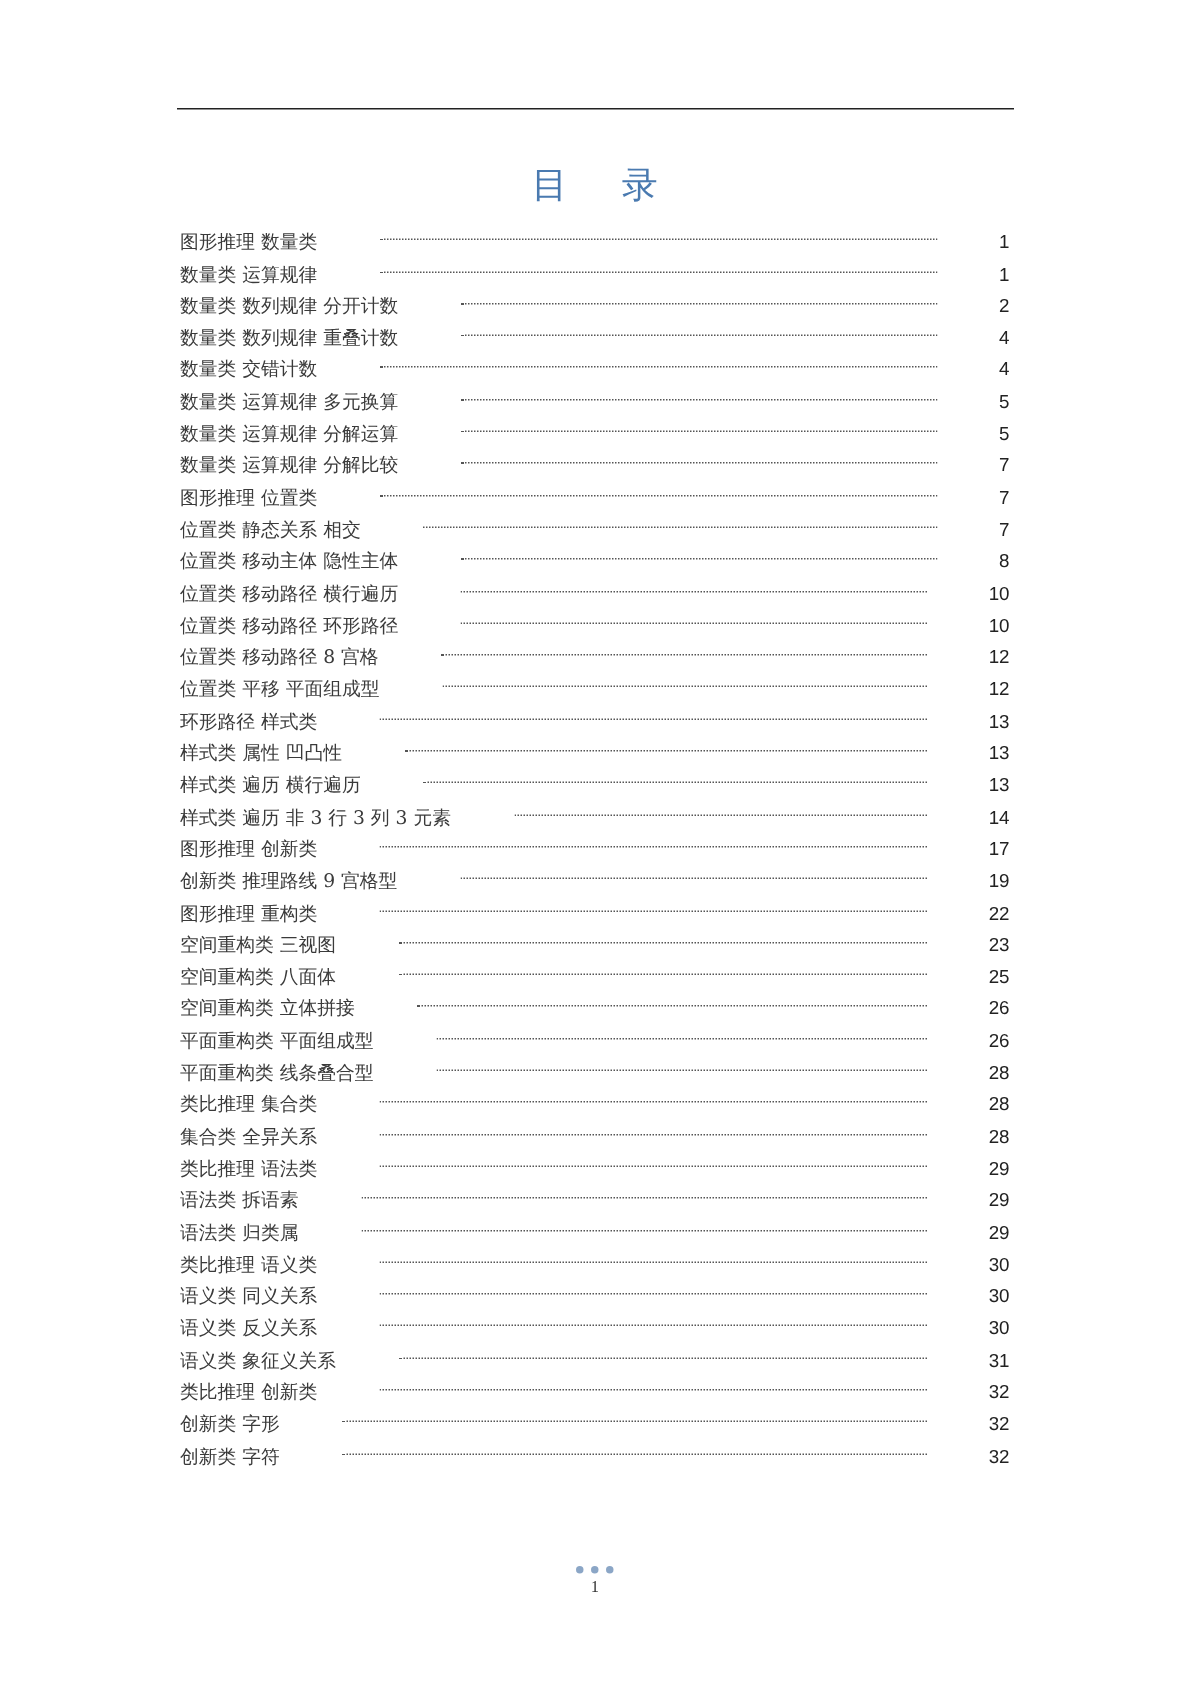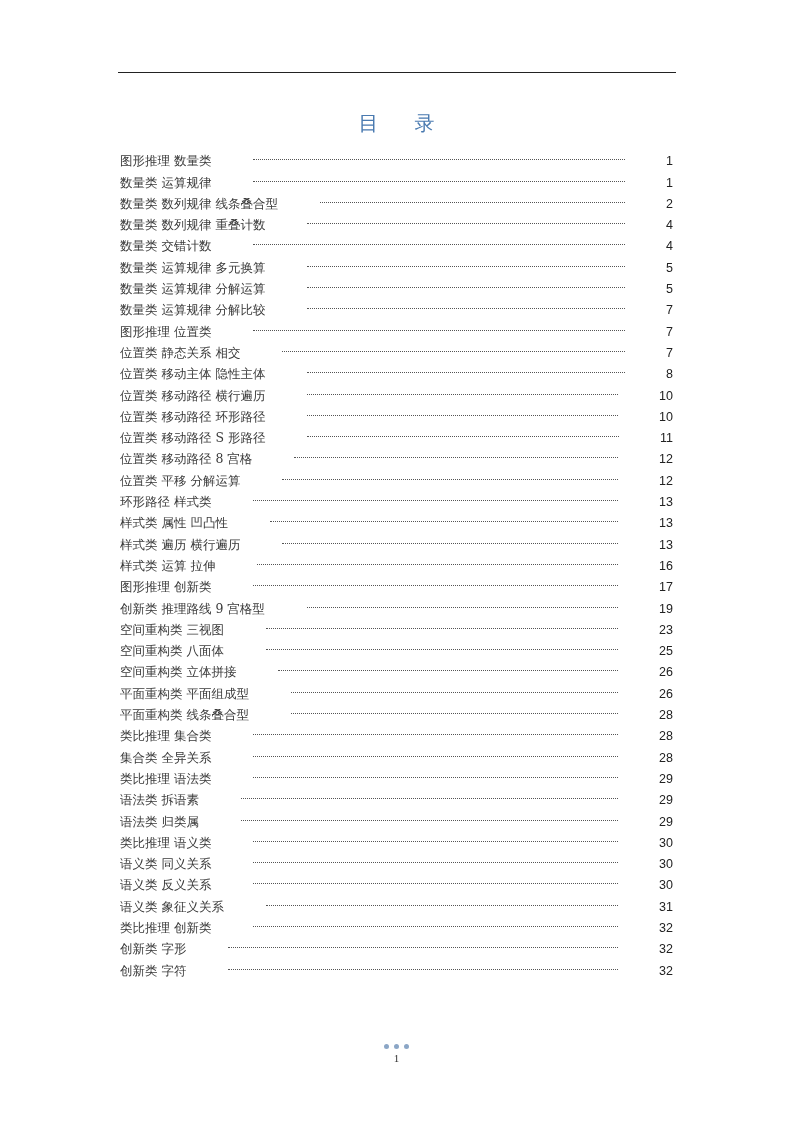--- a/index.html
+++ b/index.html
@@ -22,21 +22,21 @@
       width: 558px;
       height: 0;
       border-top: 1px solid #222222;
     }
     .toc-title {
       position: absolute;
       left: 0;
       width: 793px;
       top: 108px;
       text-align: center;
-      font-size: 20px;
+      font-size: 24px;
       color: #4a7ab0;
       letter-spacing: 36px;
       padding-left: 36px;
       box-sizing: border-box;
       line-height: 30px;
     }
     .toc-list {
       position: absolute;
       left: 120px;
       top: 144px;
@@ -121,21 +121,21 @@
       <span class="toc-text">图形推理  数量类</span>
       <span class="toc-leader"></span>
       <span class="toc-page">1</span>
     </li>
     <li class="toc-entry">
       <span class="toc-text">数量类    运算规律</span>
       <span class="toc-leader"></span>
       <span class="toc-page">1</span>
     </li>
     <li class="toc-entry">
-      <span class="toc-text">数量类  数列规律  线条叠合型</span>
+      <span class="toc-text">数量类  数列规律  分开计数</span>
       <span class="toc-leader"></span>
       <span class="toc-page">2</span>
     </li>
     <li class="toc-entry">
       <span class="toc-text">数量类  数列规律  重叠计数</span>
       <span class="toc-leader"></span>
       <span class="toc-page">4</span>
     </li>
     <li class="toc-entry">
       <span class="toc-text">数量类  交错计数</span>
@@ -176,63 +176,63 @@
       <span class="toc-text">位置类  移动路径  横行遍历</span>
       <span class="toc-leader"></span>
       <span class="toc-page">10</span>
     </li>
     <li class="toc-entry">
       <span class="toc-text">位置类  移动路径  环形路径</span>
       <span class="toc-leader"></span>
       <span class="toc-page">10</span>
     </li>
     <li class="toc-entry">
-      <span class="toc-text">位置类  移动路径  S 形路径</span>
-      <span class="toc-leader"></span>
-      <span class="toc-page">11</span>
-    </li>
-    <li class="toc-entry">
       <span class="toc-text">位置类  移动路径  8 宫格</span>
       <span class="toc-leader"></span>
       <span class="toc-page">12</span>
     </li>
     <li class="toc-entry">
-      <span class="toc-text">位置类  平移  分解运算</span>
+      <span class="toc-text">位置类  平移  平面组成型</span>
       <span class="toc-leader"></span>
       <span class="toc-page">12</span>
     </li>
     <li class="toc-entry">
       <span class="toc-text">环形路径  样式类</span>
       <span class="toc-leader"></span>
       <span class="toc-page">13</span>
     </li>
     <li class="toc-entry">
       <span class="toc-text">样式类  属性  凹凸性</span>
       <span class="toc-leader"></span>
       <span class="toc-page">13</span>
     </li>
     <li class="toc-entry">
       <span class="toc-text">样式类  遍历  横行遍历</span>
       <span class="toc-leader"></span>
       <span class="toc-page">13</span>
     </li>
     <li class="toc-entry">
-      <span class="toc-text">样式类  运算  拉伸</span>
-      <span class="toc-leader"></span>
-      <span class="toc-page">16</span>
+      <span class="toc-text">样式类  遍历  非 3 行 3 列 3 元素</span>
+      <span class="toc-leader"></span>
+      <span class="toc-page">14</span>
     </li>
     <li class="toc-entry">
       <span class="toc-text">图形推理  创新类</span>
       <span class="toc-leader"></span>
       <span class="toc-page">17</span>
     </li>
     <li class="toc-entry">
       <span class="toc-text">创新类  推理路线  9 宫格型</span>
       <span class="toc-leader"></span>
       <span class="toc-page">19</span>
+    </li>
+    <li class="toc-entry">
+      <span class="toc-text">图形推理  重构类</span>
+      <span class="toc-leader"></span>
+      <span class="toc-page">22</span>
     </li>
     <li class="toc-entry">
       <span class="toc-text">空间重构类  三视图</span>
       <span class="toc-leader"></span>
       <span class="toc-page">23</span>
     </li>
     <li class="toc-entry">
       <span class="toc-text">空间重构类  八面体</span>
       <span class="toc-leader"></span>
       <span class="toc-page">25</span>

